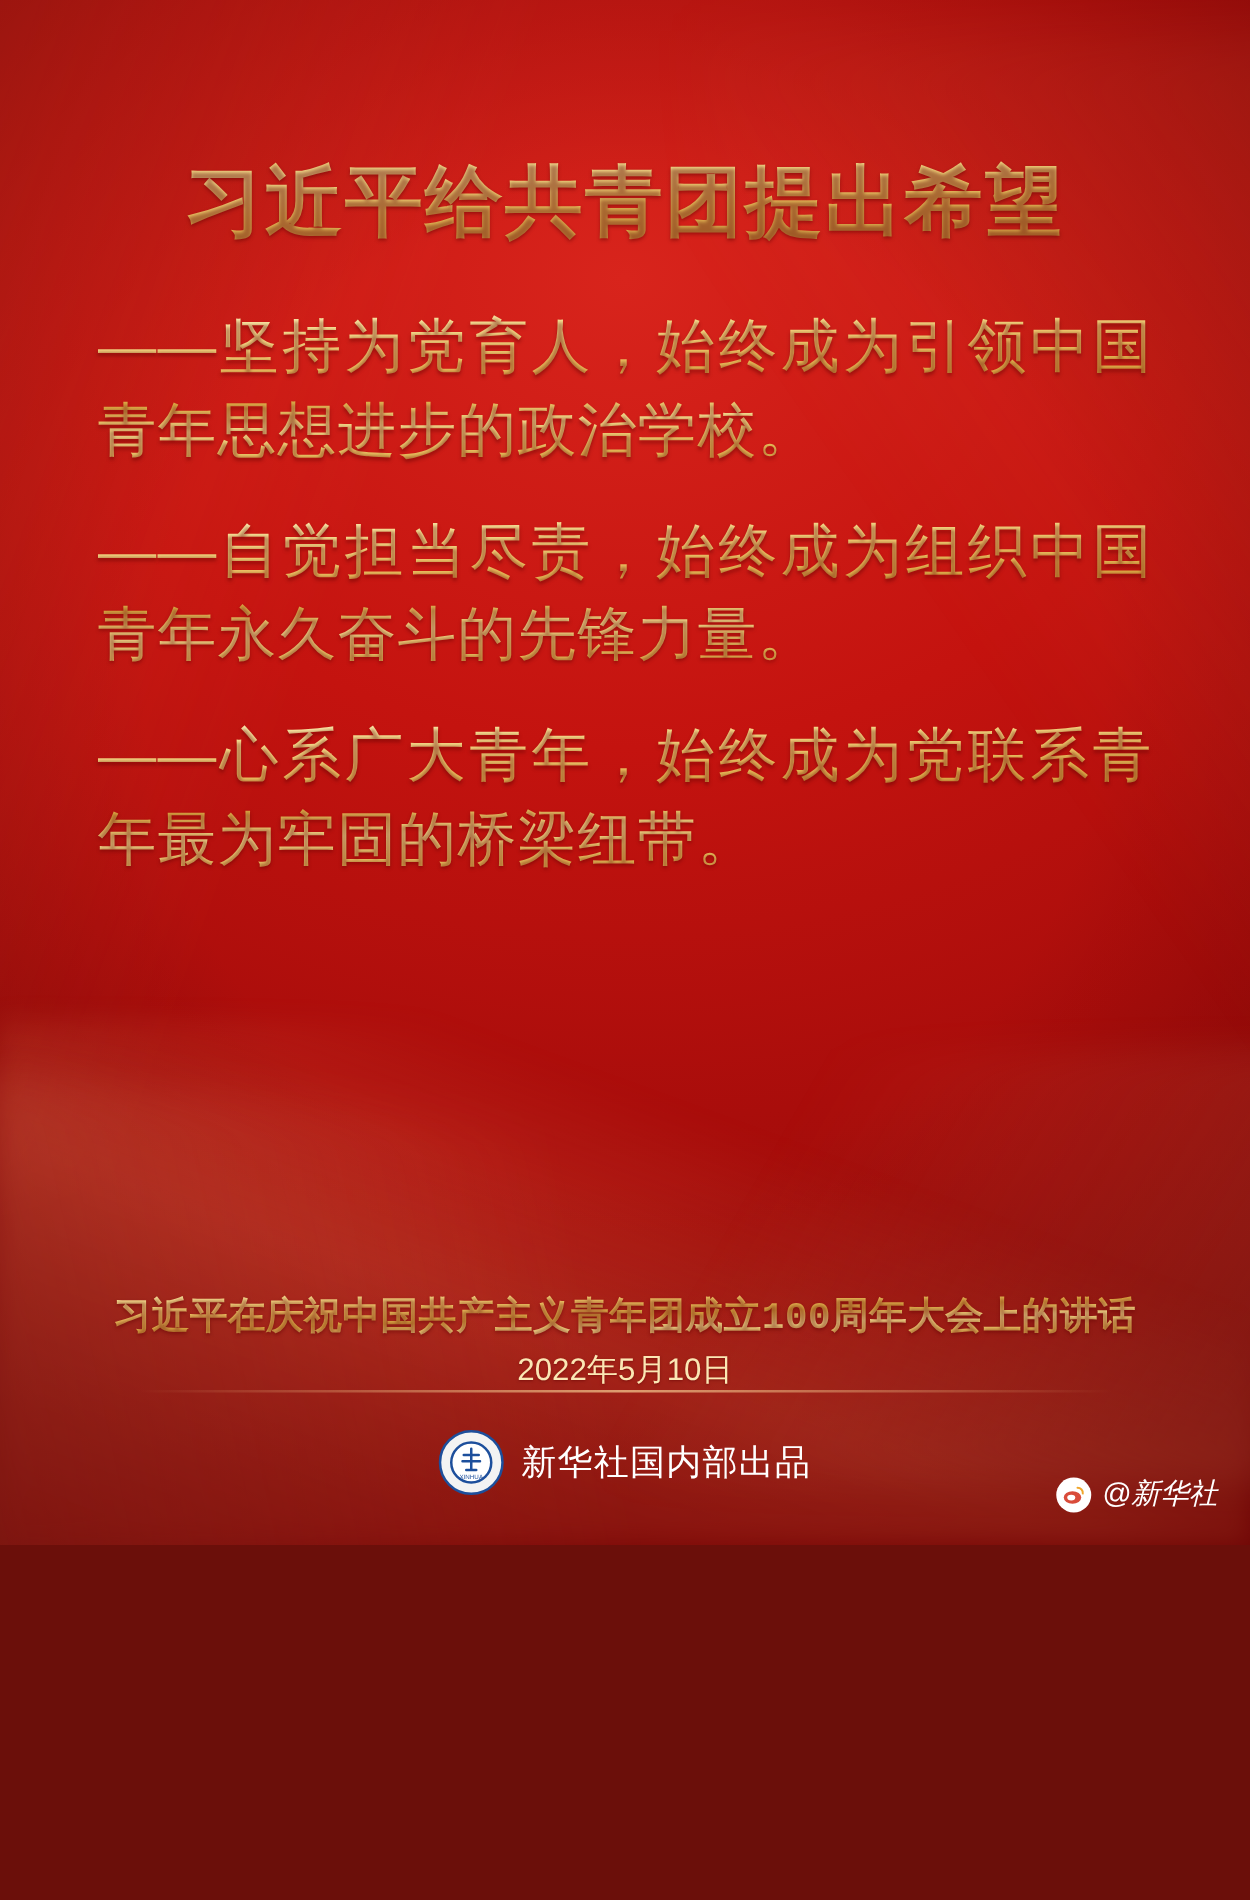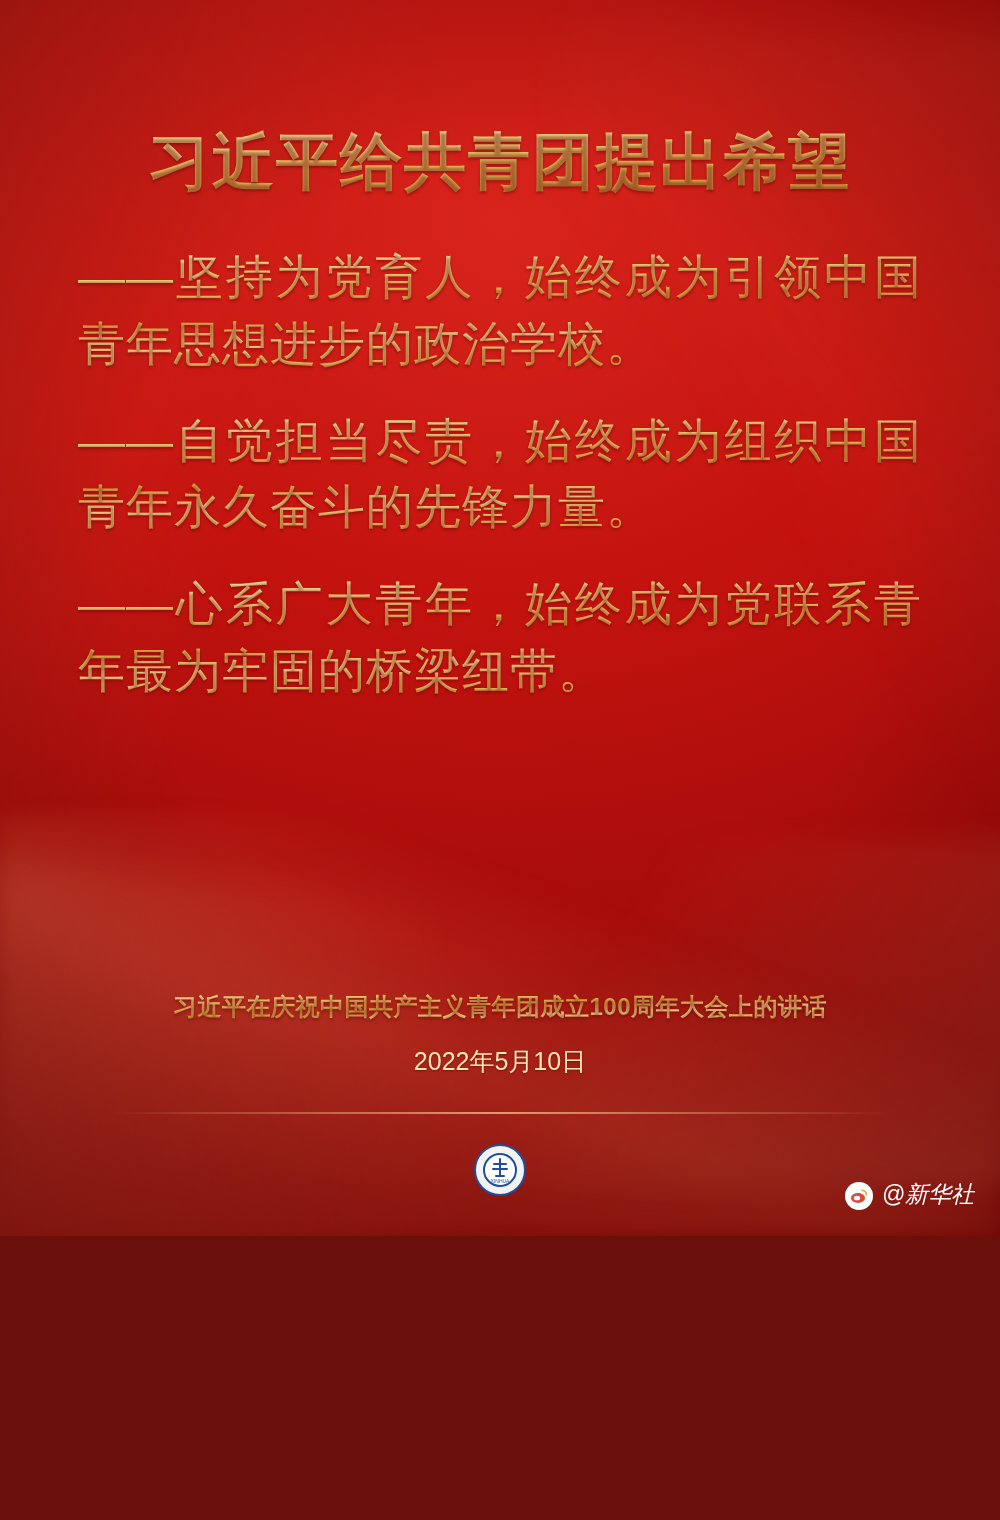--- a/index.html
+++ b/index.html
@@ -128,30 +128,29 @@
   }
   .footer {
     position: absolute;
     left: 0;
     right: 0;
     bottom: 0;
     text-align: center;
     padding-bottom: 14px;
   }
   .speech-line {
-    font-size: 24px;
+    font-size: 30px;
     font-weight: bold;
     letter-spacing: 0.5px;
-    margin-bottom: 22px;
-    font-family: Liberation Sans, sans-serif;
+    margin-bottom: 6px;
+    font-family: Liberation Mono, monospace;
   }
   .speech-date {
     font-size: 25px;
     color: #fbe7b4;
-    margin-bottom: 34px;
     font-family: "Liberation Sans", "DejaVu Sans", sans-serif;
     text-shadow: 0 1px 2px rgba(90,0,0,0.5);
   }
   .divider {
     width: 78%;
     height: 2px;
     margin: 0 auto 30px auto;
     background: linear-gradient(90deg, rgba(255,220,150,0) 0%, rgba(255,225,160,0.65) 50%, rgba(255,220,150,0) 100%);
   }
   .agency-row {
@@ -230,20 +229,21 @@
       <div class="divider"></div>
 
       <div class="agency-row">
         <div class="agency-logo">
           <svg width="36" height="36" viewBox="0 0 36 36" aria-hidden="true">
             <circle cx="18" cy="18" r="16" fill="#ffffff" stroke="#1d4f9c" stroke-width="2"></circle>
             <path d="M18 7 L18 24 M12 12 L24 12 M11 17 L25 17 M14 24 L22 24" stroke="#1d4f9c" stroke-width="2" fill="none" stroke-linecap="round"></path>
             <text x="18" y="31" font-size="5" text-anchor="middle" fill="#1d4f9c" font-family="Liberation Sans, sans-serif">XINHUA</text>
           </svg>
         </div>
+        <div class="agency-text">新华社国内部出品</div>
       </div>
 
       <div class="weibo-row">
         <span class="weibo-icon">
           <svg width="20" height="20" viewBox="0 0 20 20" aria-hidden="true">
             <ellipse cx="9" cy="12" rx="7" ry="5" fill="#d94b3a"></ellipse>
             <ellipse cx="8" cy="12" rx="3.2" ry="2.3" fill="#ffffff"></ellipse>
             <path d="M13 4.2c2.6 0 4.6 2.1 4.2 4.6" stroke="#f0a62c" stroke-width="1.6" fill="none" stroke-linecap="round"></path>
           </svg>
         </span>

